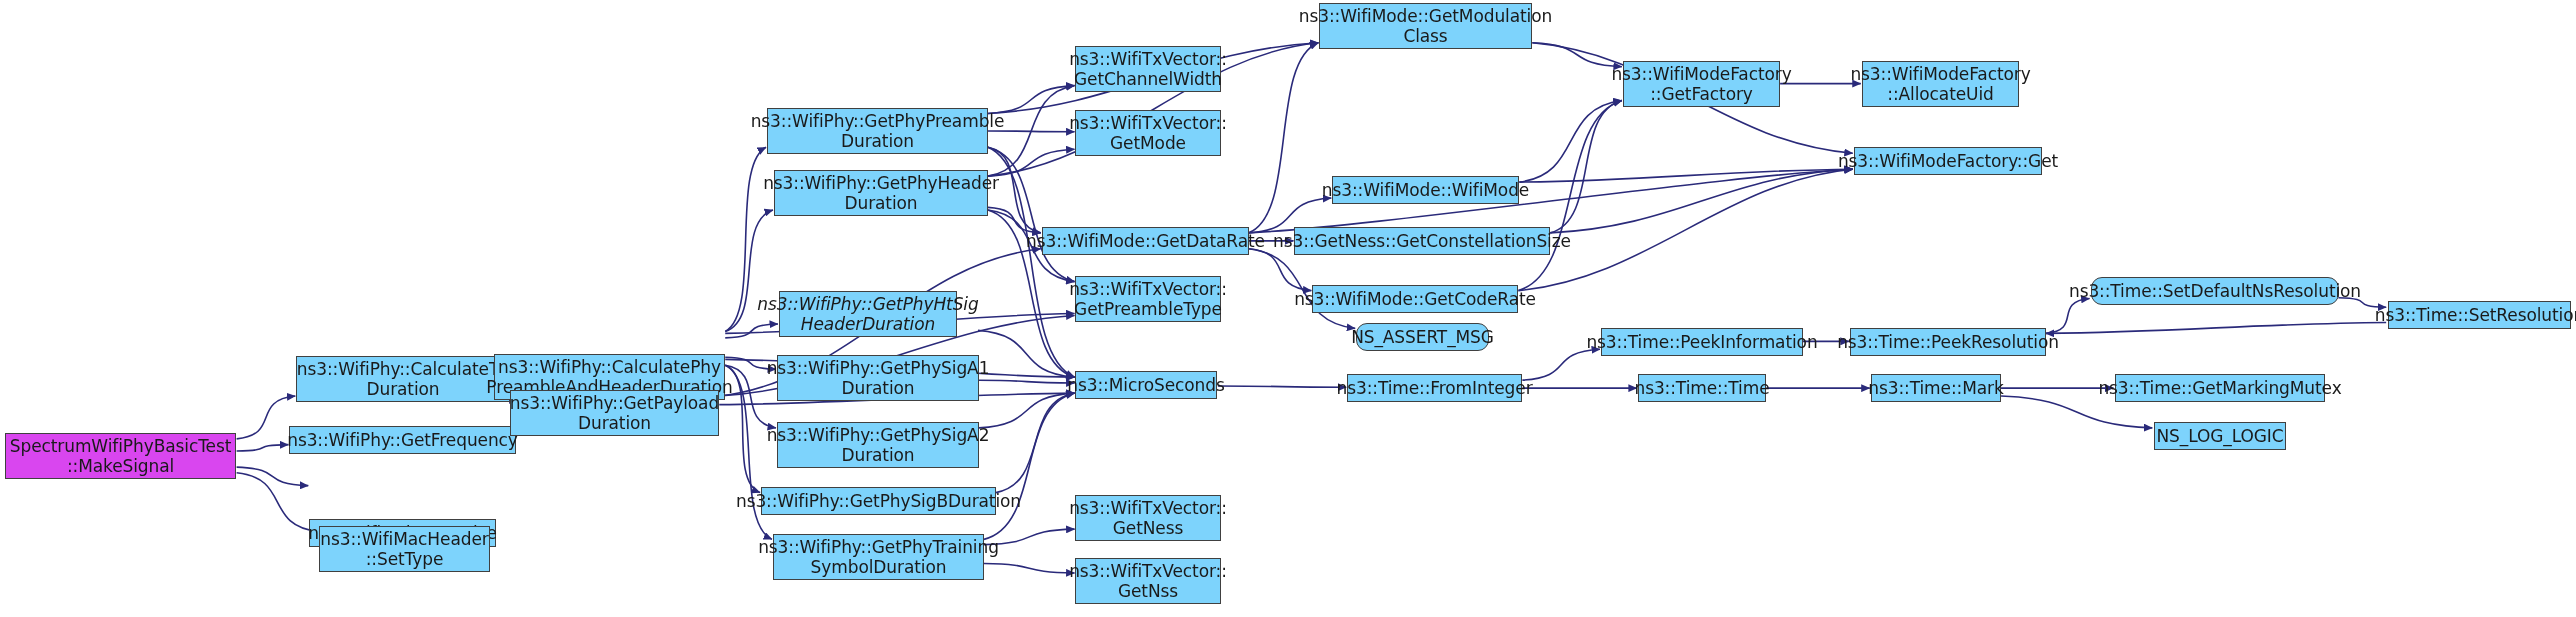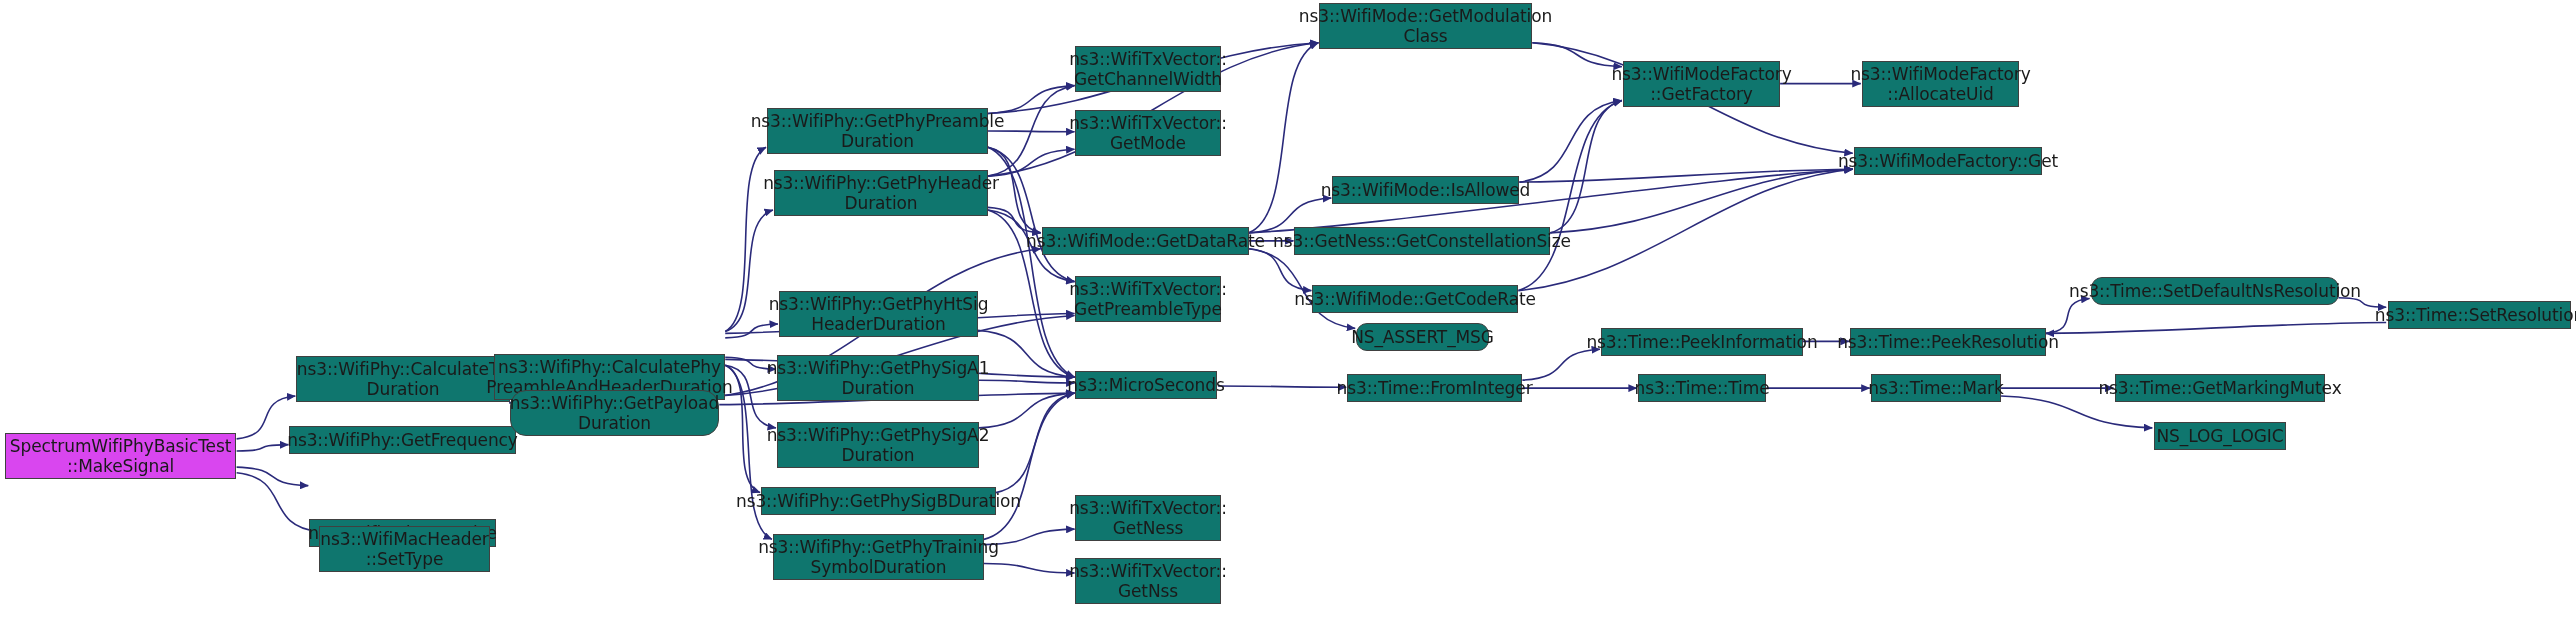--- a/index.html
+++ b/index.html
@@ -22,21 +22,21 @@
     left: 0;
     top: 0;
     width: 2576px;
     height: 617px;
     pointer-events: none;
   }
   .node {
     position: absolute;
     box-sizing: border-box;
     border: 1.6px solid #404040;
-    background: #0f766e;
+    background: #7dd3fc;
     color: #1a1a1a;
     font-size: 17px;
     line-height: 1.18;
     text-align: center;
     display: flex;
     align-items: center;
     justify-content: center;
     white-space: pre-line;
     letter-spacing: -0.1px;
     z-index: 5;
@@ -129,27 +129,27 @@
 <div class="node root" style="left: 5px; top: 433px; width: 231px; height: 46px;"><span class="node-label">SpectrumWifiPhyBasicTest
 ::MakeSignal</span></div>
     <div class="node" style="left: 296px; top: 356px; width: 214px; height: 46px;"><span class="node-label">ns3::WifiPhy::CalculateTx
 Duration</span></div>
     <div class="node" style="left: 289px; top: 426px; width: 227px; height: 28px;"><span class="node-label">ns3::WifiPhy::GetFrequency</span></div>
     <div class="node" style="left: 309px; top: 480px; width: 187px; height: 28px; margin-top: 39px;"><span class="node-label">ns3::WifiPsdu::GetSize</span></div>
     <div class="node" style="left: 319px; top: 526px; width: 171px; height: 46px;"><span class="node-label">ns3::WifiMacHeader
 ::SetType</span></div>
     <div class="node" style="left: 494px; top: 326px; width: 231px; height: 46px; margin-top: 28px;"><span class="node-label">ns3::WifiPhy::CalculatePhy
 PreambleAndHeaderDuration</span></div>
-    <div class="node" style="left: 510px; top: 390px; width: 209px; height: 46px; border-radius: 16px;"><span class="node-label">ns3::WifiPhy::GetPayload
+    <div class="node" style="left: 510px; top: 390px; width: 209px; height: 46px;"><span class="node-label">ns3::WifiPhy::GetPayload
 Duration</span></div>
     <div class="node" style="left: 767px; top: 108px; width: 221px; height: 46px;"><span class="node-label">ns3::WifiPhy::GetPhyPreamble
 Duration</span></div>
     <div class="node" style="left: 774px; top: 170px; width: 214px; height: 46px;"><span class="node-label">ns3::WifiPhy::GetPhyHeader
 Duration</span></div>
-    <div class="node" style="left: 779px; top: 291px; width: 199px; height: 46px;"><span class="node-label">ns3::WifiPhy::GetPhyHtSig
+    <div class="node" style="left: 779px; top: 291px; width: 178px; height: 46px; font-style: italic;"><span class="node-label">ns3::WifiPhy::GetPhyHtSig
 HeaderDuration</span></div>
     <div class="node" style="left: 777px; top: 355px; width: 202px; height: 46px;"><span class="node-label">ns3::WifiPhy::GetPhySigA1
 Duration</span></div>
     <div class="node" style="left: 777px; top: 422px; width: 202px; height: 46px;"><span class="node-label">ns3::WifiPhy::GetPhySigA2
 Duration</span></div>
     <div class="node" style="left: 761px; top: 487px; width: 235px; height: 28px;"><span class="node-label">ns3::WifiPhy::GetPhySigBDuration</span></div>
     <div class="node" style="left: 773px; top: 534px; width: 211px; height: 46px;"><span class="node-label">ns3::WifiPhy::GetPhyTraining
 SymbolDuration</span></div>
     <div class="node" style="left: 1075px; top: 46px; width: 146px; height: 46px;"><span class="node-label">ns3::WifiTxVector::
 GetChannelWidth</span></div>
@@ -159,21 +159,21 @@
     <div class="node" style="left: 1075px; top: 276px; width: 146px; height: 46px;"><span class="node-label">ns3::WifiTxVector::
 GetPreambleType</span></div>
     <div class="node" style="left: 1075px; top: 371px; width: 142px; height: 28px;"><span class="node-label">ns3::MicroSeconds</span></div>
     <div class="node" style="left: 1075px; top: 495px; width: 146px; height: 46px;"><span class="node-label">ns3::WifiTxVector::
 GetNess</span></div>
     <div class="node" style="left: 1075px; top: 558px; width: 146px; height: 46px;"><span class="node-label">ns3::WifiTxVector::
 GetNss</span></div>
     <div class="node" style="left: 1319px; top: 3px; width: 213px; height: 46px;"><span class="node-label">ns3::WifiMode::GetModulation
 Class</span></div>
     <div class="node" style="left: 1312px; top: 285px; width: 206px; height: 28px;"><span class="node-label">ns3::WifiMode::GetCodeRate</span></div>
-    <div class="node" style="left: 1332px; top: 176px; width: 187px; height: 28px;"><span class="node-label">ns3::WifiMode::IsAllowed</span></div>
+    <div class="node" style="left: 1332px; top: 176px; width: 187px; height: 28px;"><span class="node-label">ns3::WifiMode::WifiMode</span></div>
     <div class="node" style="left: 1294px; top: 227px; width: 256px; height: 28px;"><span class="node-label">ns3::GetNess::GetConstellationSize</span></div>
     <div class="node" style="left: 1356px; top: 323px; width: 133px; height: 28px; border-radius: 11px;"><span class="node-label">NS_ASSERT_MSG</span></div>
     <div class="node" style="left: 1623px; top: 61px; width: 157px; height: 46px;"><span class="node-label">ns3::WifiModeFactory
 ::GetFactory</span></div>
     <div class="node" style="left: 1862px; top: 61px; width: 157px; height: 46px;"><span class="node-label">ns3::WifiModeFactory
 ::AllocateUid</span></div>
     <div class="node" style="left: 1854px; top: 147px; width: 188px; height: 28px;"><span class="node-label">ns3::WifiModeFactory::Get</span></div>
     <div class="node" style="left: 1347px; top: 374px; width: 175px; height: 28px;"><span class="node-label">ns3::Time::FromInteger</span></div>
     <div class="node" style="left: 1601px; top: 328px; width: 202px; height: 28px;"><span class="node-label">ns3::Time::PeekInformation</span></div>
     <div class="node" style="left: 1638px; top: 374px; width: 128px; height: 28px;"><span class="node-label">ns3::Time::Time</span></div>

